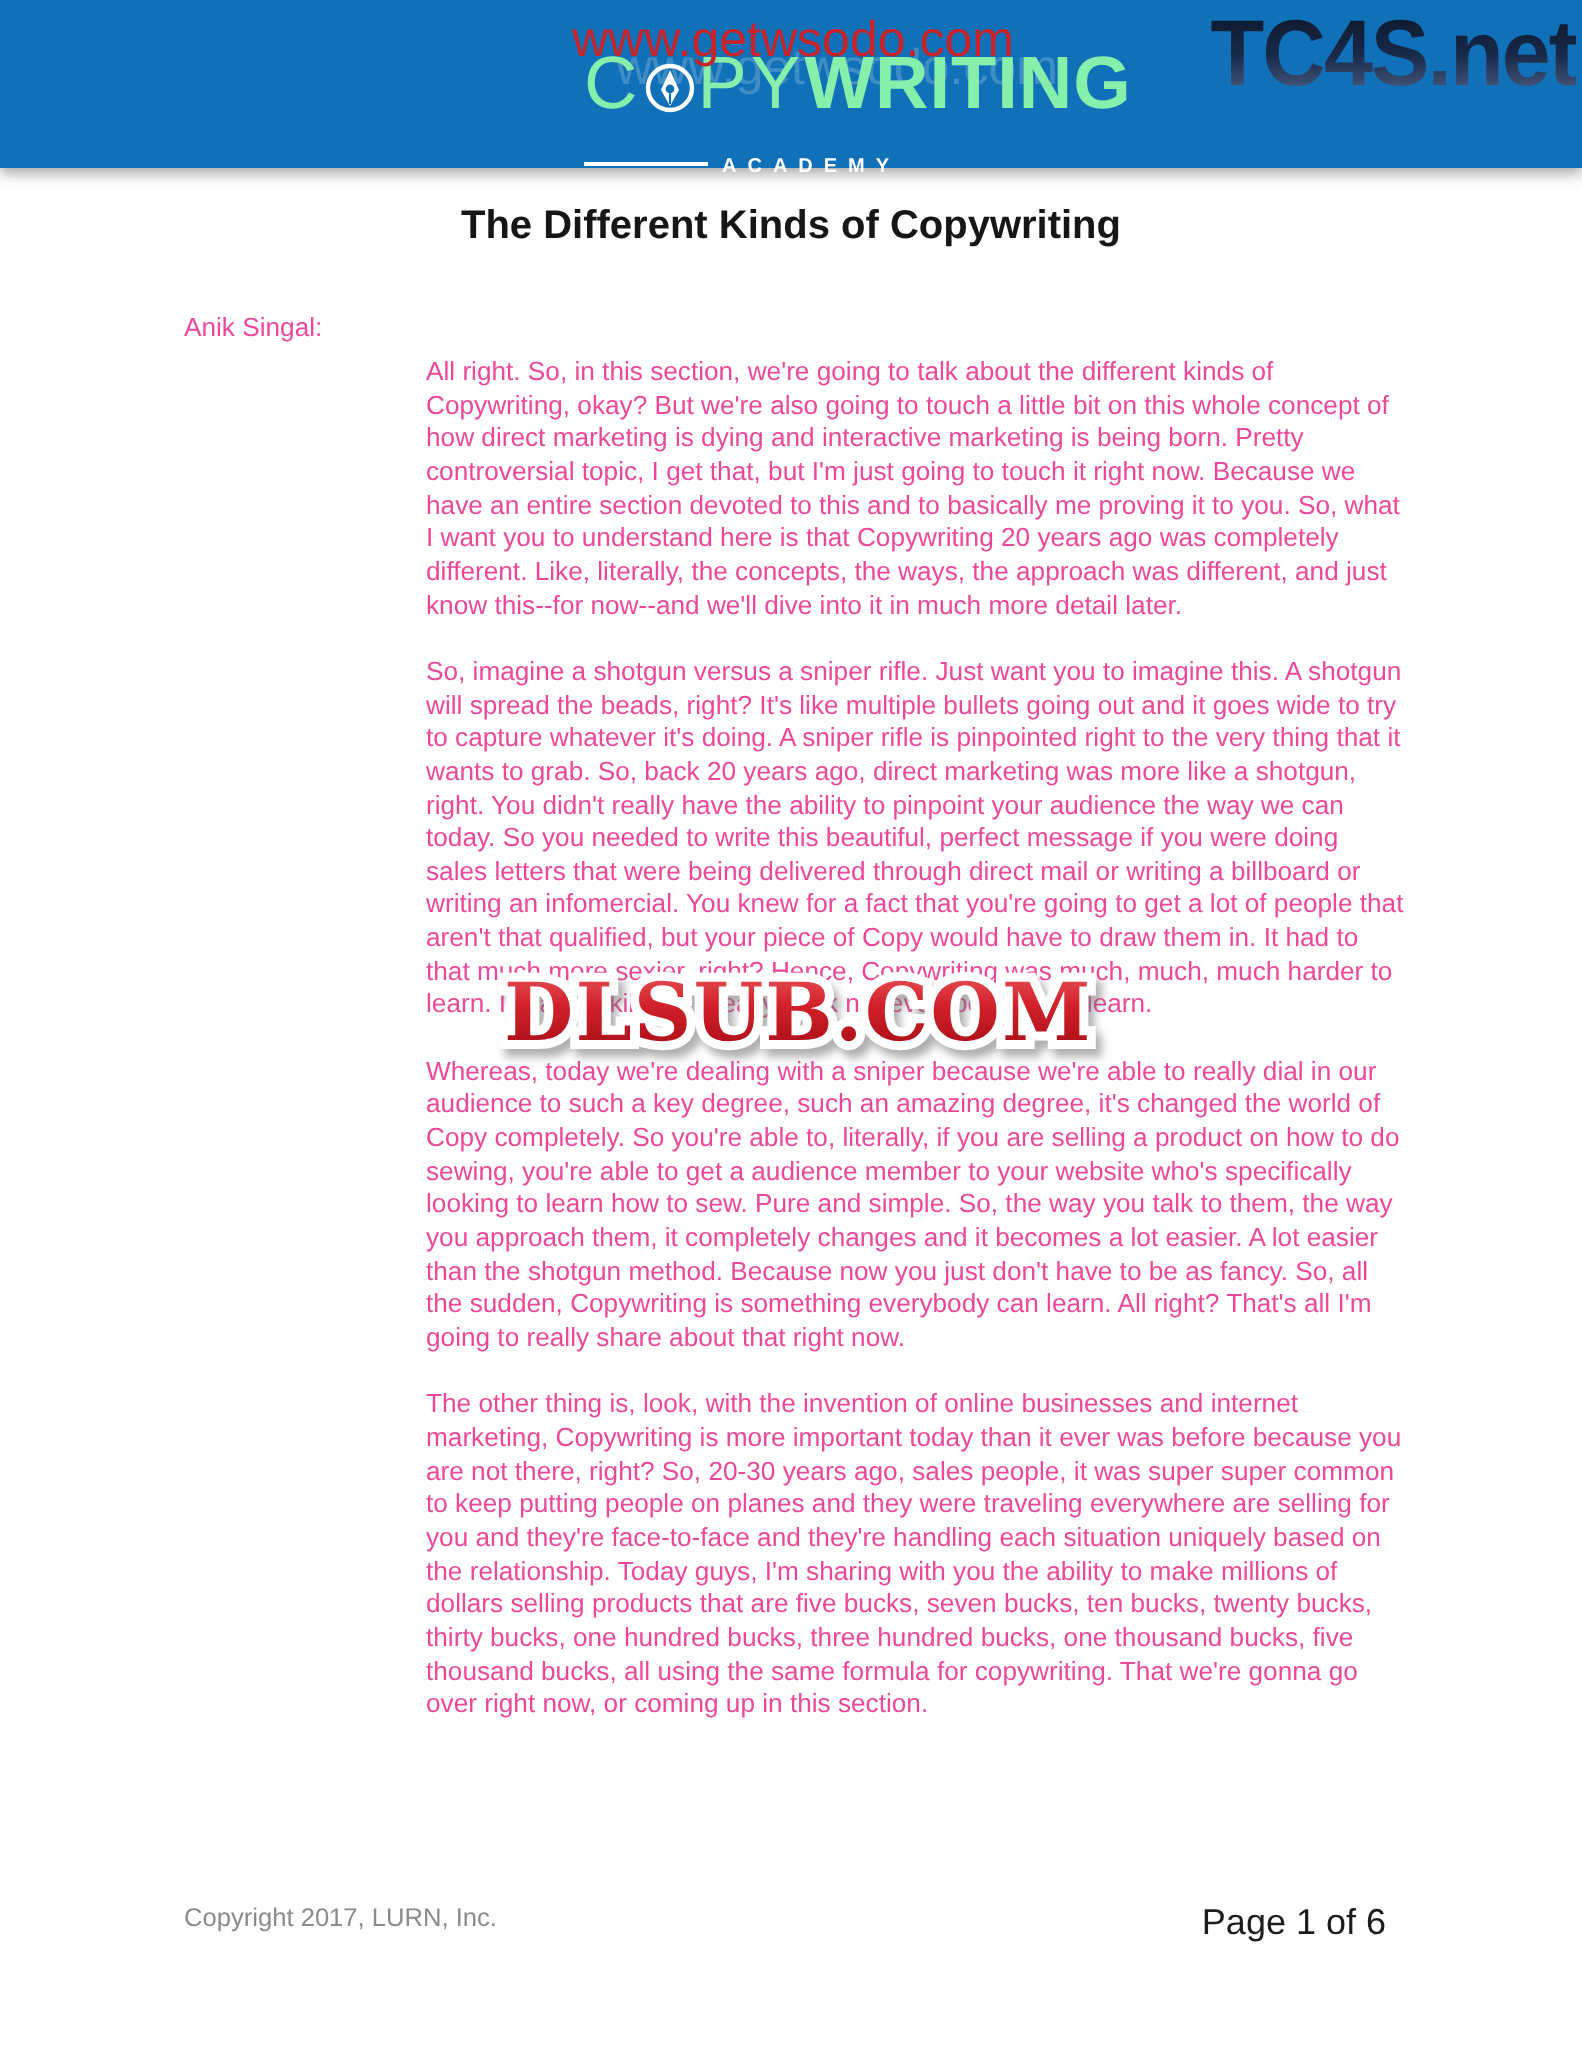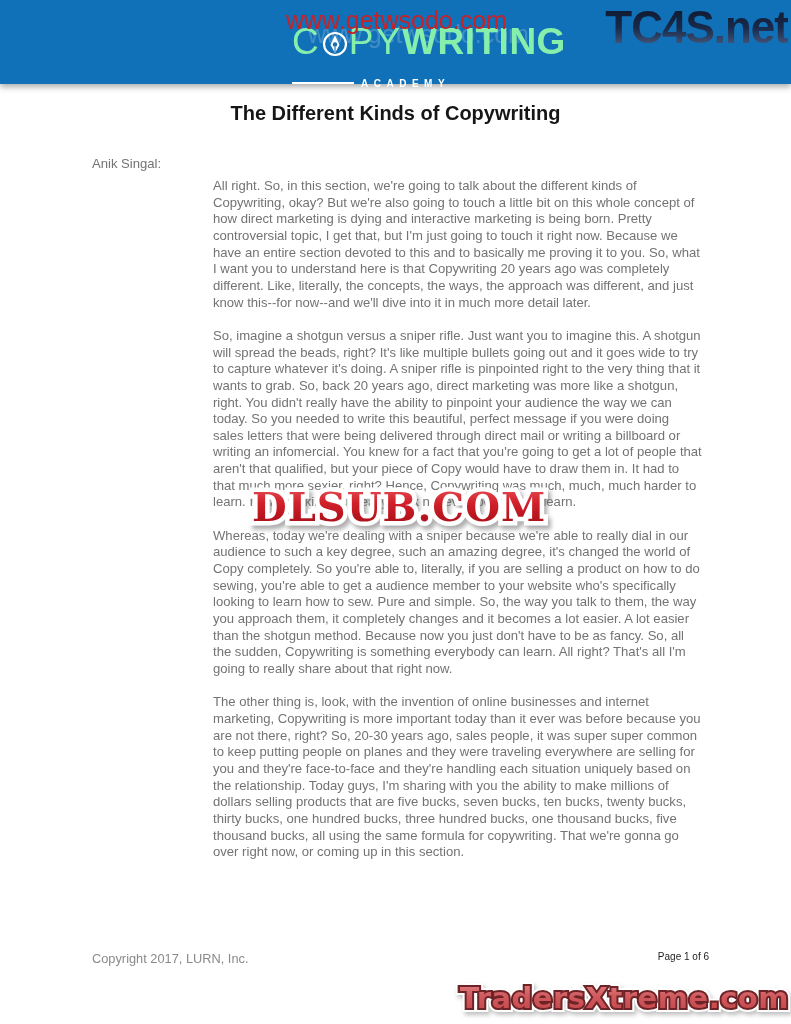--- a/index.html
+++ b/index.html
@@ -54,21 +54,21 @@
   .doc-title {
     position:absolute; left:0; top:102px; width:791px;
     text-align:center; font-size:20px; font-weight:bold; color:#161616;
     margin:0;
   }
 
   
   .transcript {
     position:absolute; left:92px; top:156px; width:610px;
     display:flex; align-items:flex-start;
-    font-size:13.1px; line-height:16.65px; color:#737373;
+    font-size:13.1px; line-height:16.65px; color:#ec4899;
   }
   .speaker { width:121px; flex:none; }
   .paragraphs { flex:1;margin-top:22px; }
   .paragraphs p { margin:0 0 16.65px 0; }
   .paragraphs p:last-child { margin-bottom:0; }
 
   
   .dlsub-stack { position:absolute; left:252px; top:483px; z-index:10; }
   .dlsub-layer {
     font-family:"DejaVu Serif", serif; font-weight:bold;
@@ -84,22 +84,22 @@
     background:linear-gradient(180deg,#ea5a60 0%, #d2202a 42%, #b5141d 75%, #9c0f17 100%);
     -webkit-background-clip:text; background-clip:text; color:transparent;
   }
 
   
   .footer-copyright {
     position:absolute; left:92px; top:951px;
     font-size:12.8px; color:#8a8a8a;
   }
   .footer-page {
-    position:absolute; right:82px; top:951px;
-    font-size:10px; color:#1c1c1c;
+    position:absolute; right:98px; top:951px;
+    font-size:18px; color:#1c1c1c;
   }
 
   
   .tx-stack { position:absolute; right:2px; top:981px; z-index:10; height:40px; }
   .tx-layer {
     font-family:"DejaVu Sans", sans-serif; font-weight:bold;
     font-size:29px; letter-spacing:0.5px; white-space:nowrap;
   }
   .tx-outline {
     position:absolute; right:0; top:0;
@@ -154,19 +154,14 @@
   </div>
 
   <div class="dlsub-stack">
     <span class="dlsub-layer dlsub-outline">DLSUB.COM</span>
     <span class="dlsub-layer dlsub-fill">DLSUB.COM</span>
   </div>
 
   <div class="footer-copyright">Copyright 2017, LURN, Inc.</div>
   <div class="footer-page">Page 1 of 6</div>
 
-  <div class="tx-stack">
-    <span class="tx-layer tx-outline">TradersXtreme.com</span>
-    <span class="tx-layer tx-mid">TradersXtreme.com</span>
-    <span class="tx-layer tx-fill">TradersXtreme.com</span>
-  </div>
 
 </div>
 
 </body></html>

